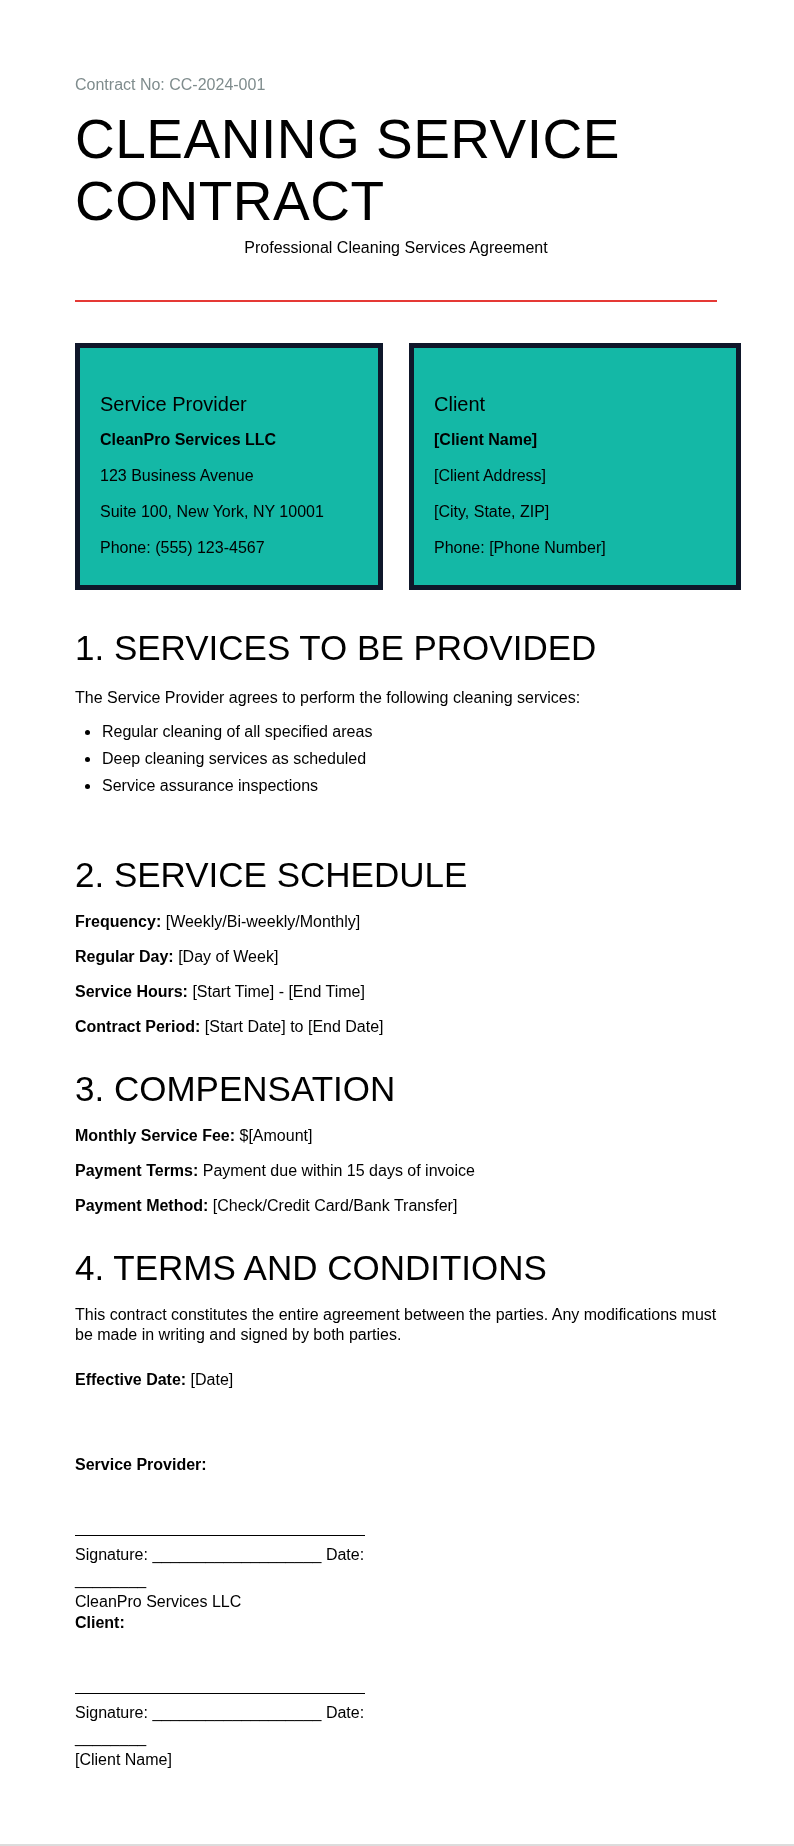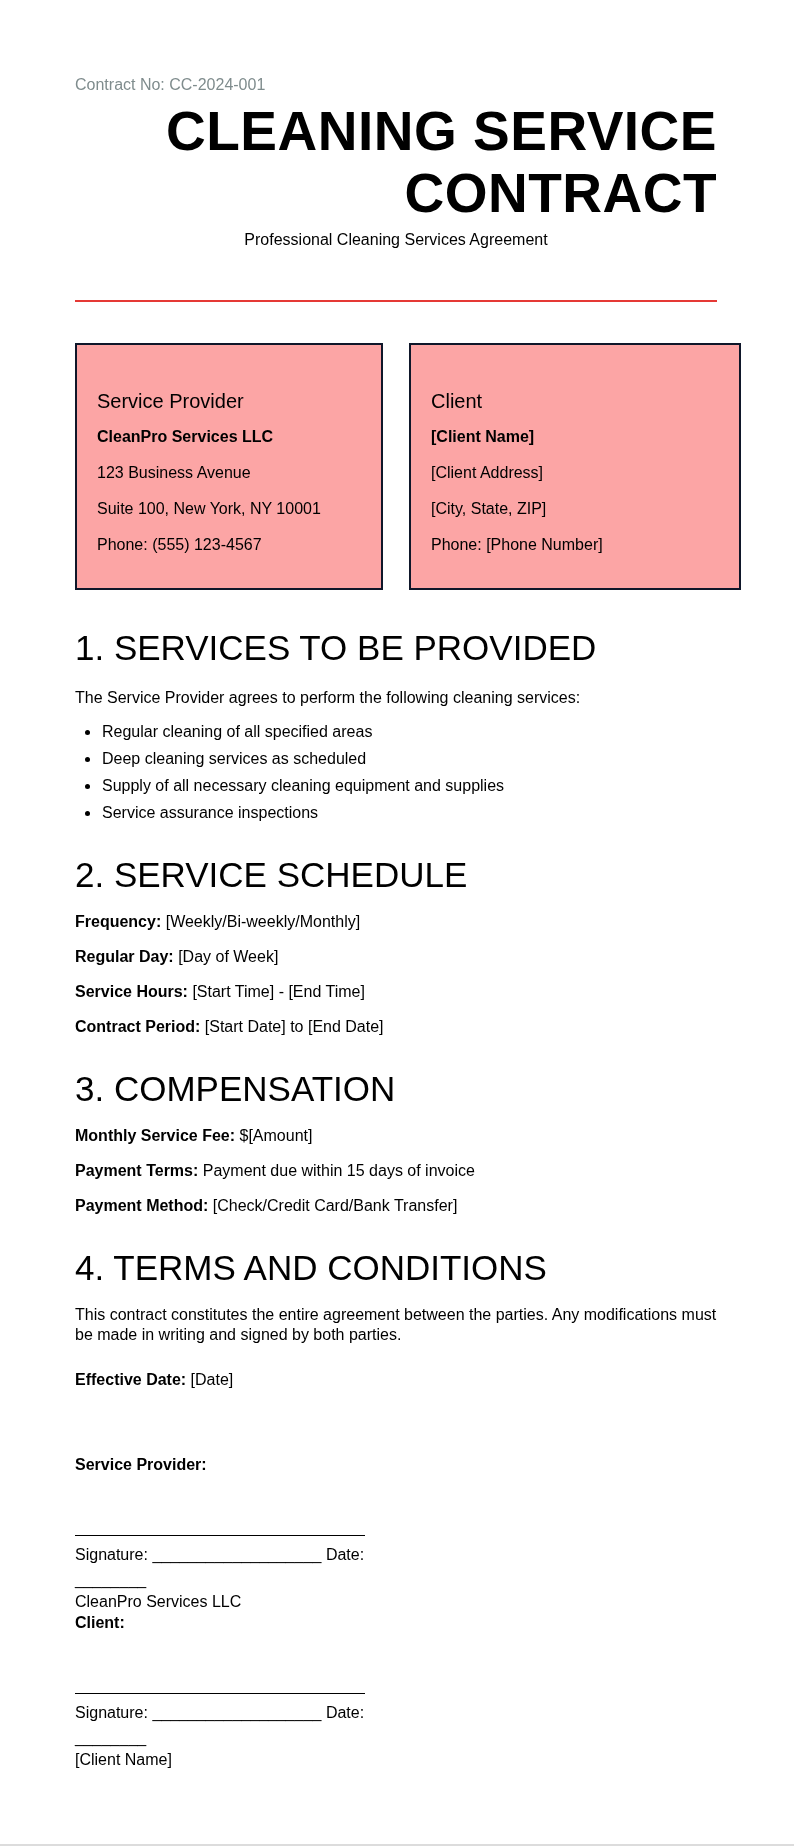--- a/index.html
+++ b/index.html
@@ -11,36 +11,36 @@
       height: 1846px;
       border-bottom: 2px solid #dcdcdc;
     }
     .page { position: absolute; left: 75px; top: 0; width: 642px; }
 
     .contract-no {
       position: absolute; top: 76px; left: 0; width: 642px;
       font-size: 16px; color: #7f8c8d;
     }
     .title {
-      position: absolute; top: 100px; left: 0; width: 642px;
-      text-align: right; font-size: 55px; font-weight: bold; line-height: 62px;
+      position: absolute; top: 108px; left: 0; width: 642px;
+      text-align: left; font-size: 55px; font-weight: normal; line-height: 62px;
       letter-spacing: 0.5px;
     }
     .subtitle {
-      position: absolute; top: 231px; left: 0; width: 642px;
+      position: absolute; top: 239px; left: 0; width: 642px;
       text-align: center; font-size: 16px;
     }
     .divider {
       position: absolute; top: 300px; left: 0; width: 642px; height: 2px;
       background: #e53935;
     }
 
     .party-box {
       position: absolute; top: 343px; width: 308px; height: 247px;
-      background: #fca5a5; border: 2px solid #0f172a;
+      background: #14b8a6; border: 5px solid #0f172a;
       padding: 44px 20px 0 20px;
     }
     .party-box.provider { left: 0; }
     .party-box.client { left: 334px; width: 332px; }
     .party-title { font-size: 20px; margin-bottom: 14px; line-height: 24px; }
     .party-line { font-size: 16px; line-height: 19px; margin-bottom: 17px; }
     .party-line.bold { font-weight: bold; }
 
     .section-heading {
       position: absolute; left: 0; font-size: 35px; font-weight: normal; line-height: 40px;
@@ -86,21 +86,20 @@
     <div class="party-line">[Client Address]</div>
     <div class="party-line">[City, State, ZIP]</div>
     <div class="party-line">Phone: [Phone Number]</div>
   </div>
 
   <h2 class="section-heading" style="top:628px">1. SERVICES TO BE PROVIDED</h2>
   <p class="para" style="top:688px">The Service Provider agrees to perform the following cleaning services:</p>
   <ul class="bullets" style="top:722px">
     <li>Regular cleaning of all specified areas</li>
     <li>Deep cleaning services as scheduled</li>
-    <li>Supply of all necessary cleaning equipment and supplies</li>
     <li>Service assurance inspections</li>
   </ul>
 
   <h2 class="section-heading" style="top:855px">2. SERVICE SCHEDULE</h2>
   <div class="kv" style="top:912px">
     <span class="k">Frequency:</span><span> [Weekly/Bi-weekly/Monthly]</span>
   </div>
   <div class="kv" style="top:947px">
     <span class="k">Regular Day:</span><span> [Day of Week]</span>
   </div>

